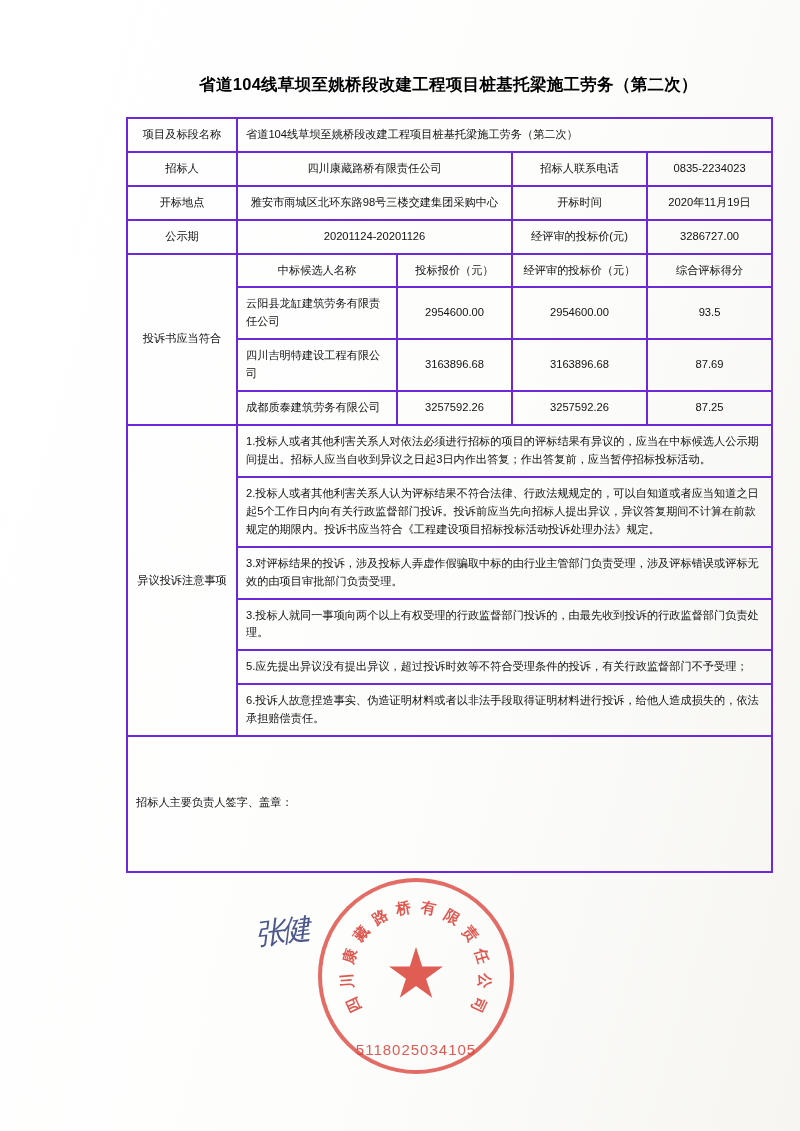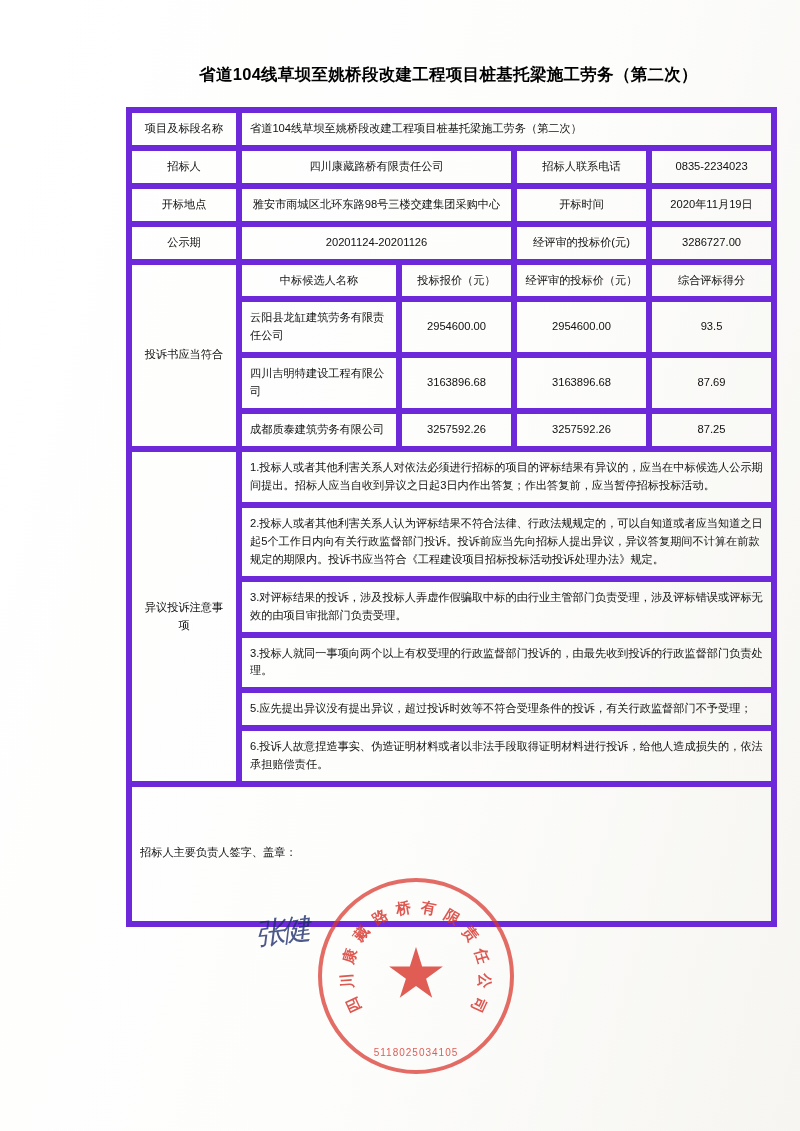--- a/index.html
+++ b/index.html
@@ -21,42 +21,42 @@
     background: #fdfdfb;
   }
   .paper-shade {
     position: absolute;
     left: 0; top: 0; right: 0; bottom: 0;
     background: linear-gradient(105deg, #ffffff 0%, #fdfdfc 55%, #f6f5f1 100%);
   }
   .content {
     position: absolute;
     left: 78px;
-    top: 60px;
+    top: 70px;
     width: 645px;
     padding-left: 48px;
   }
   .doc-title {
     text-align: center;
     font-size: 16.5px;
     font-weight: bold;
     line-height: 1.75;
     letter-spacing: 0.3px;
     color: #000;
     margin-bottom: 18px;
   }
   .doc-title div { white-space: nowrap; }
 
   table.main {
     width: 100%;
     border-collapse: collapse;
     table-layout: fixed;
   }
   table.main td {
-    border: 6px solid #6d28d9;
+    border: 2px solid #6d28d9;
     padding: 7px 8px;
     font-size: 11.2px;
     line-height: 1.6;
     vertical-align: middle;
     color: #111;
   }
   td.ctr { text-align: center; }
   td.lbl { text-align: center; }
   .cell-pad { padding: 10px 8px; }
   .note-cell {
@@ -117,21 +117,21 @@
     transform-origin: 0 0;
   }
   .stamp .code {
     position: absolute;
     left: 0;
     right: 0;
     bottom: 16px;
     text-align: center;
     color: #d8342b;
     opacity: .8;
-    font-size: 10px;
+    font-size: 15px;
     letter-spacing: 1px;
   }
   .signature {
     position: absolute;
     left: 255px;
     top: 905px;
     width: 160px;
     height: 50px;
     color: #1b2b6b;
     font-size: 30px;

